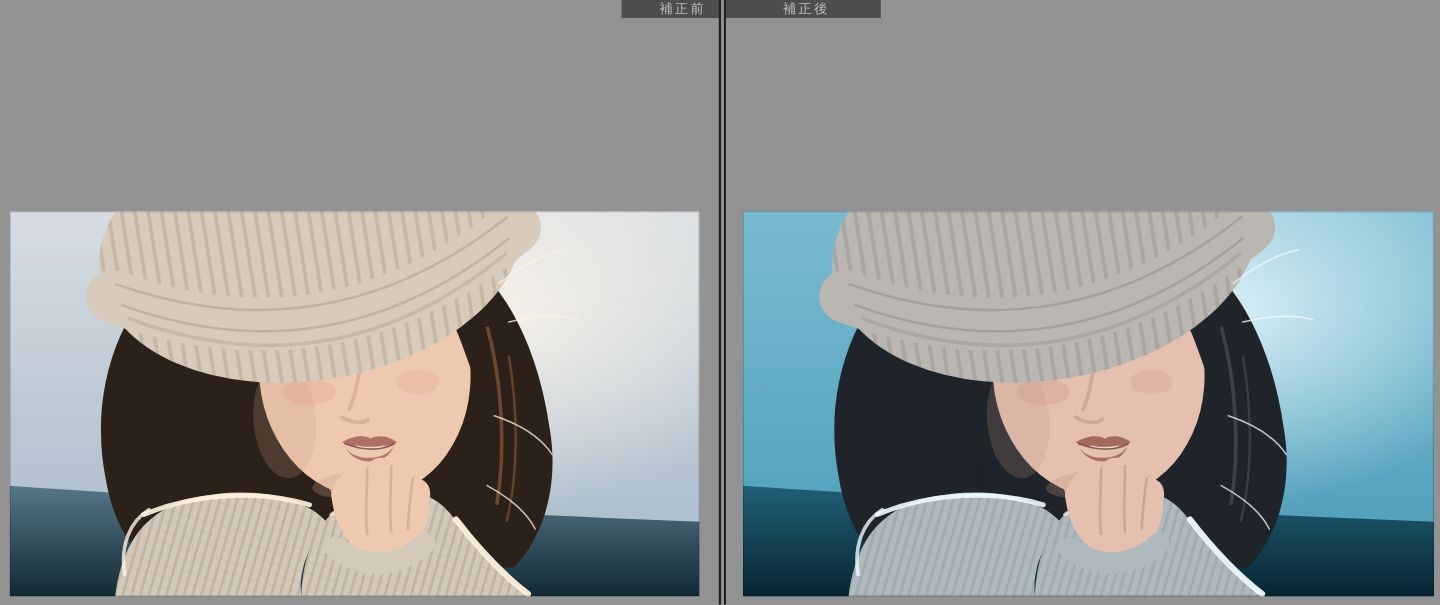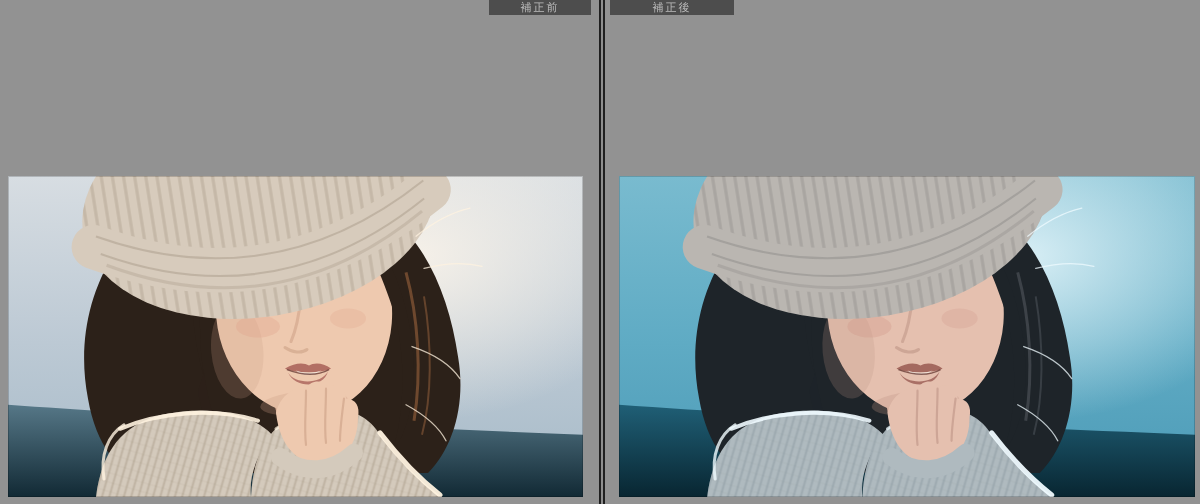--- a/index.html
+++ b/index.html
@@ -9,21 +9,21 @@
     position:relative; overflow:hidden;
     font-family:"DejaVu Sans", sans-serif;
   }
   .tab {
     position:absolute; top:0; height:15px;
     background: var(--tab-bg, #4d4d4d);
     color: var(--tab-text, #bdbdbd);
     font-size:11px; line-height:15px; text-align:center;
     letter-spacing:2px; user-select:none; white-space:nowrap; overflow:hidden;
   }
-  #tab-before { left:489px; width:102px; }
+  #tab-before { left:518px; width:102px; }
   #tab-after  { left:610px; width:124px; }
   .divider {
     position:absolute; left:599px; top:0; width:6px; height:504px;
     background:linear-gradient(90deg,
       var(--div-dark,#1f1f1f) 0, var(--div-dark,#1f1f1f) 2px,
       var(--div-light,#8e8e8e) 2px, var(--div-light,#8e8e8e) 4px,
       var(--div-dark,#1f1f1f) 4px, var(--div-dark,#1f1f1f) 6px);
   }
   .photo {
     position:absolute; top:176px; height:321px;

